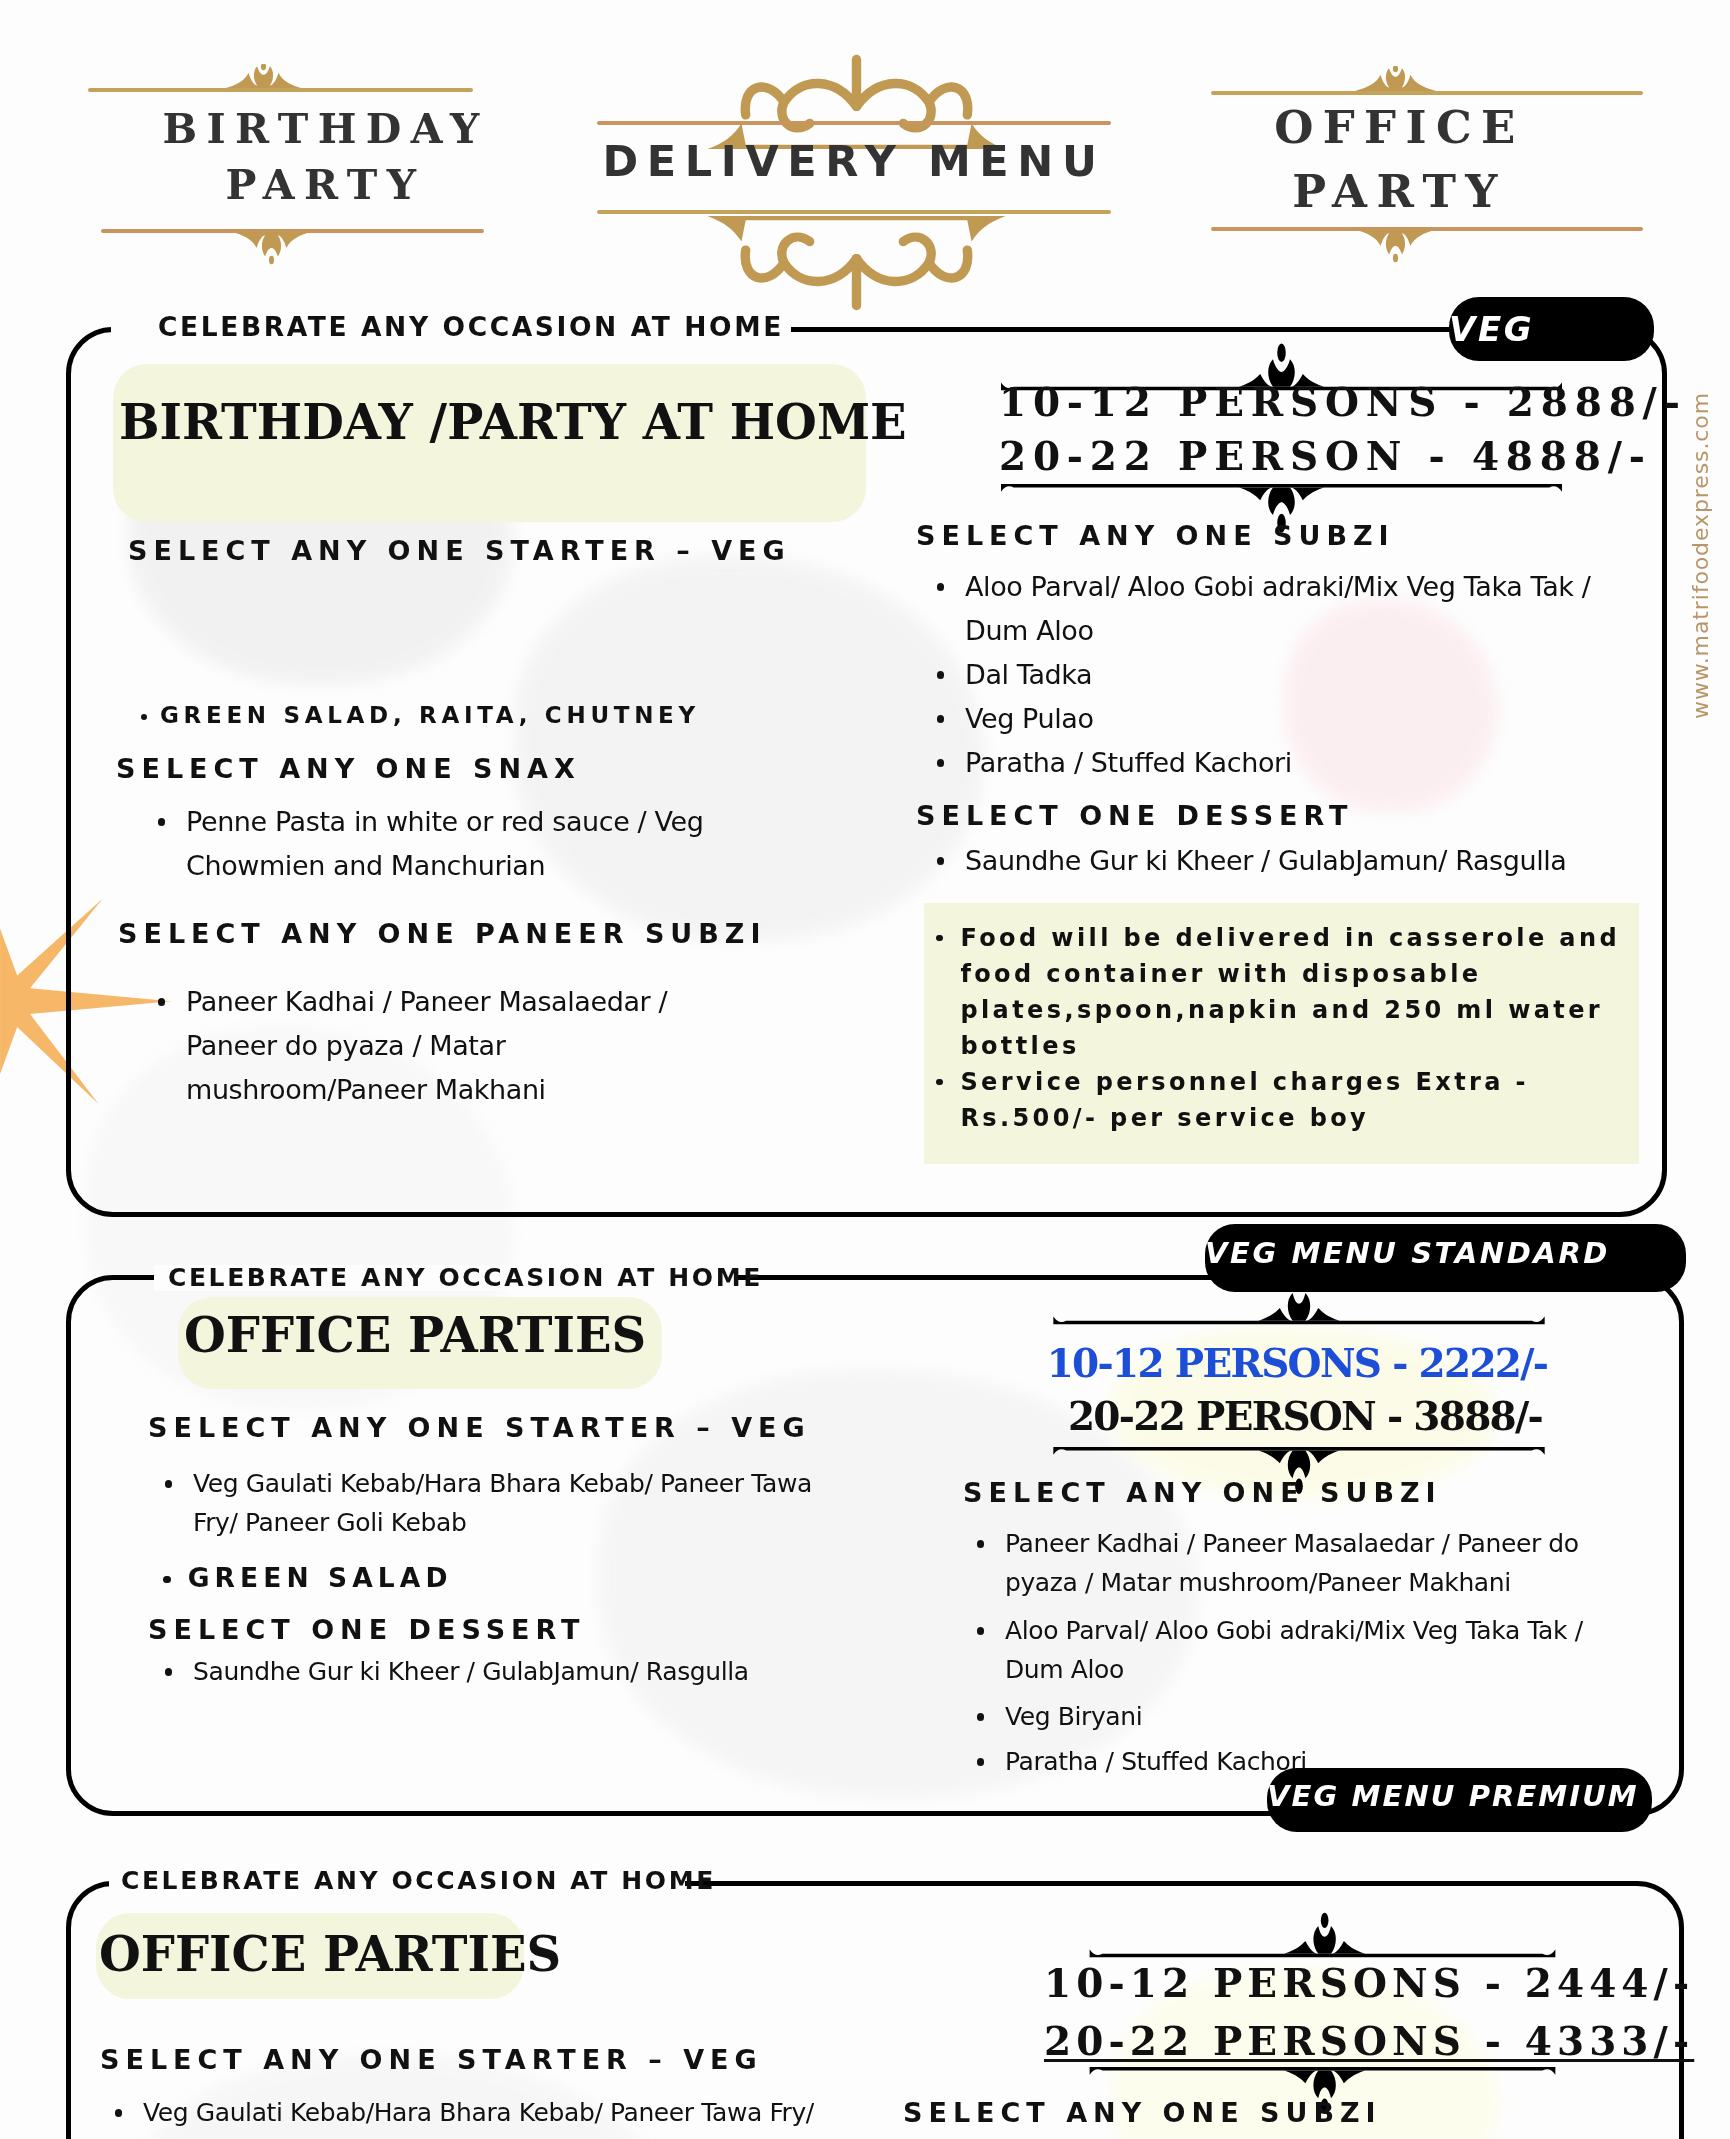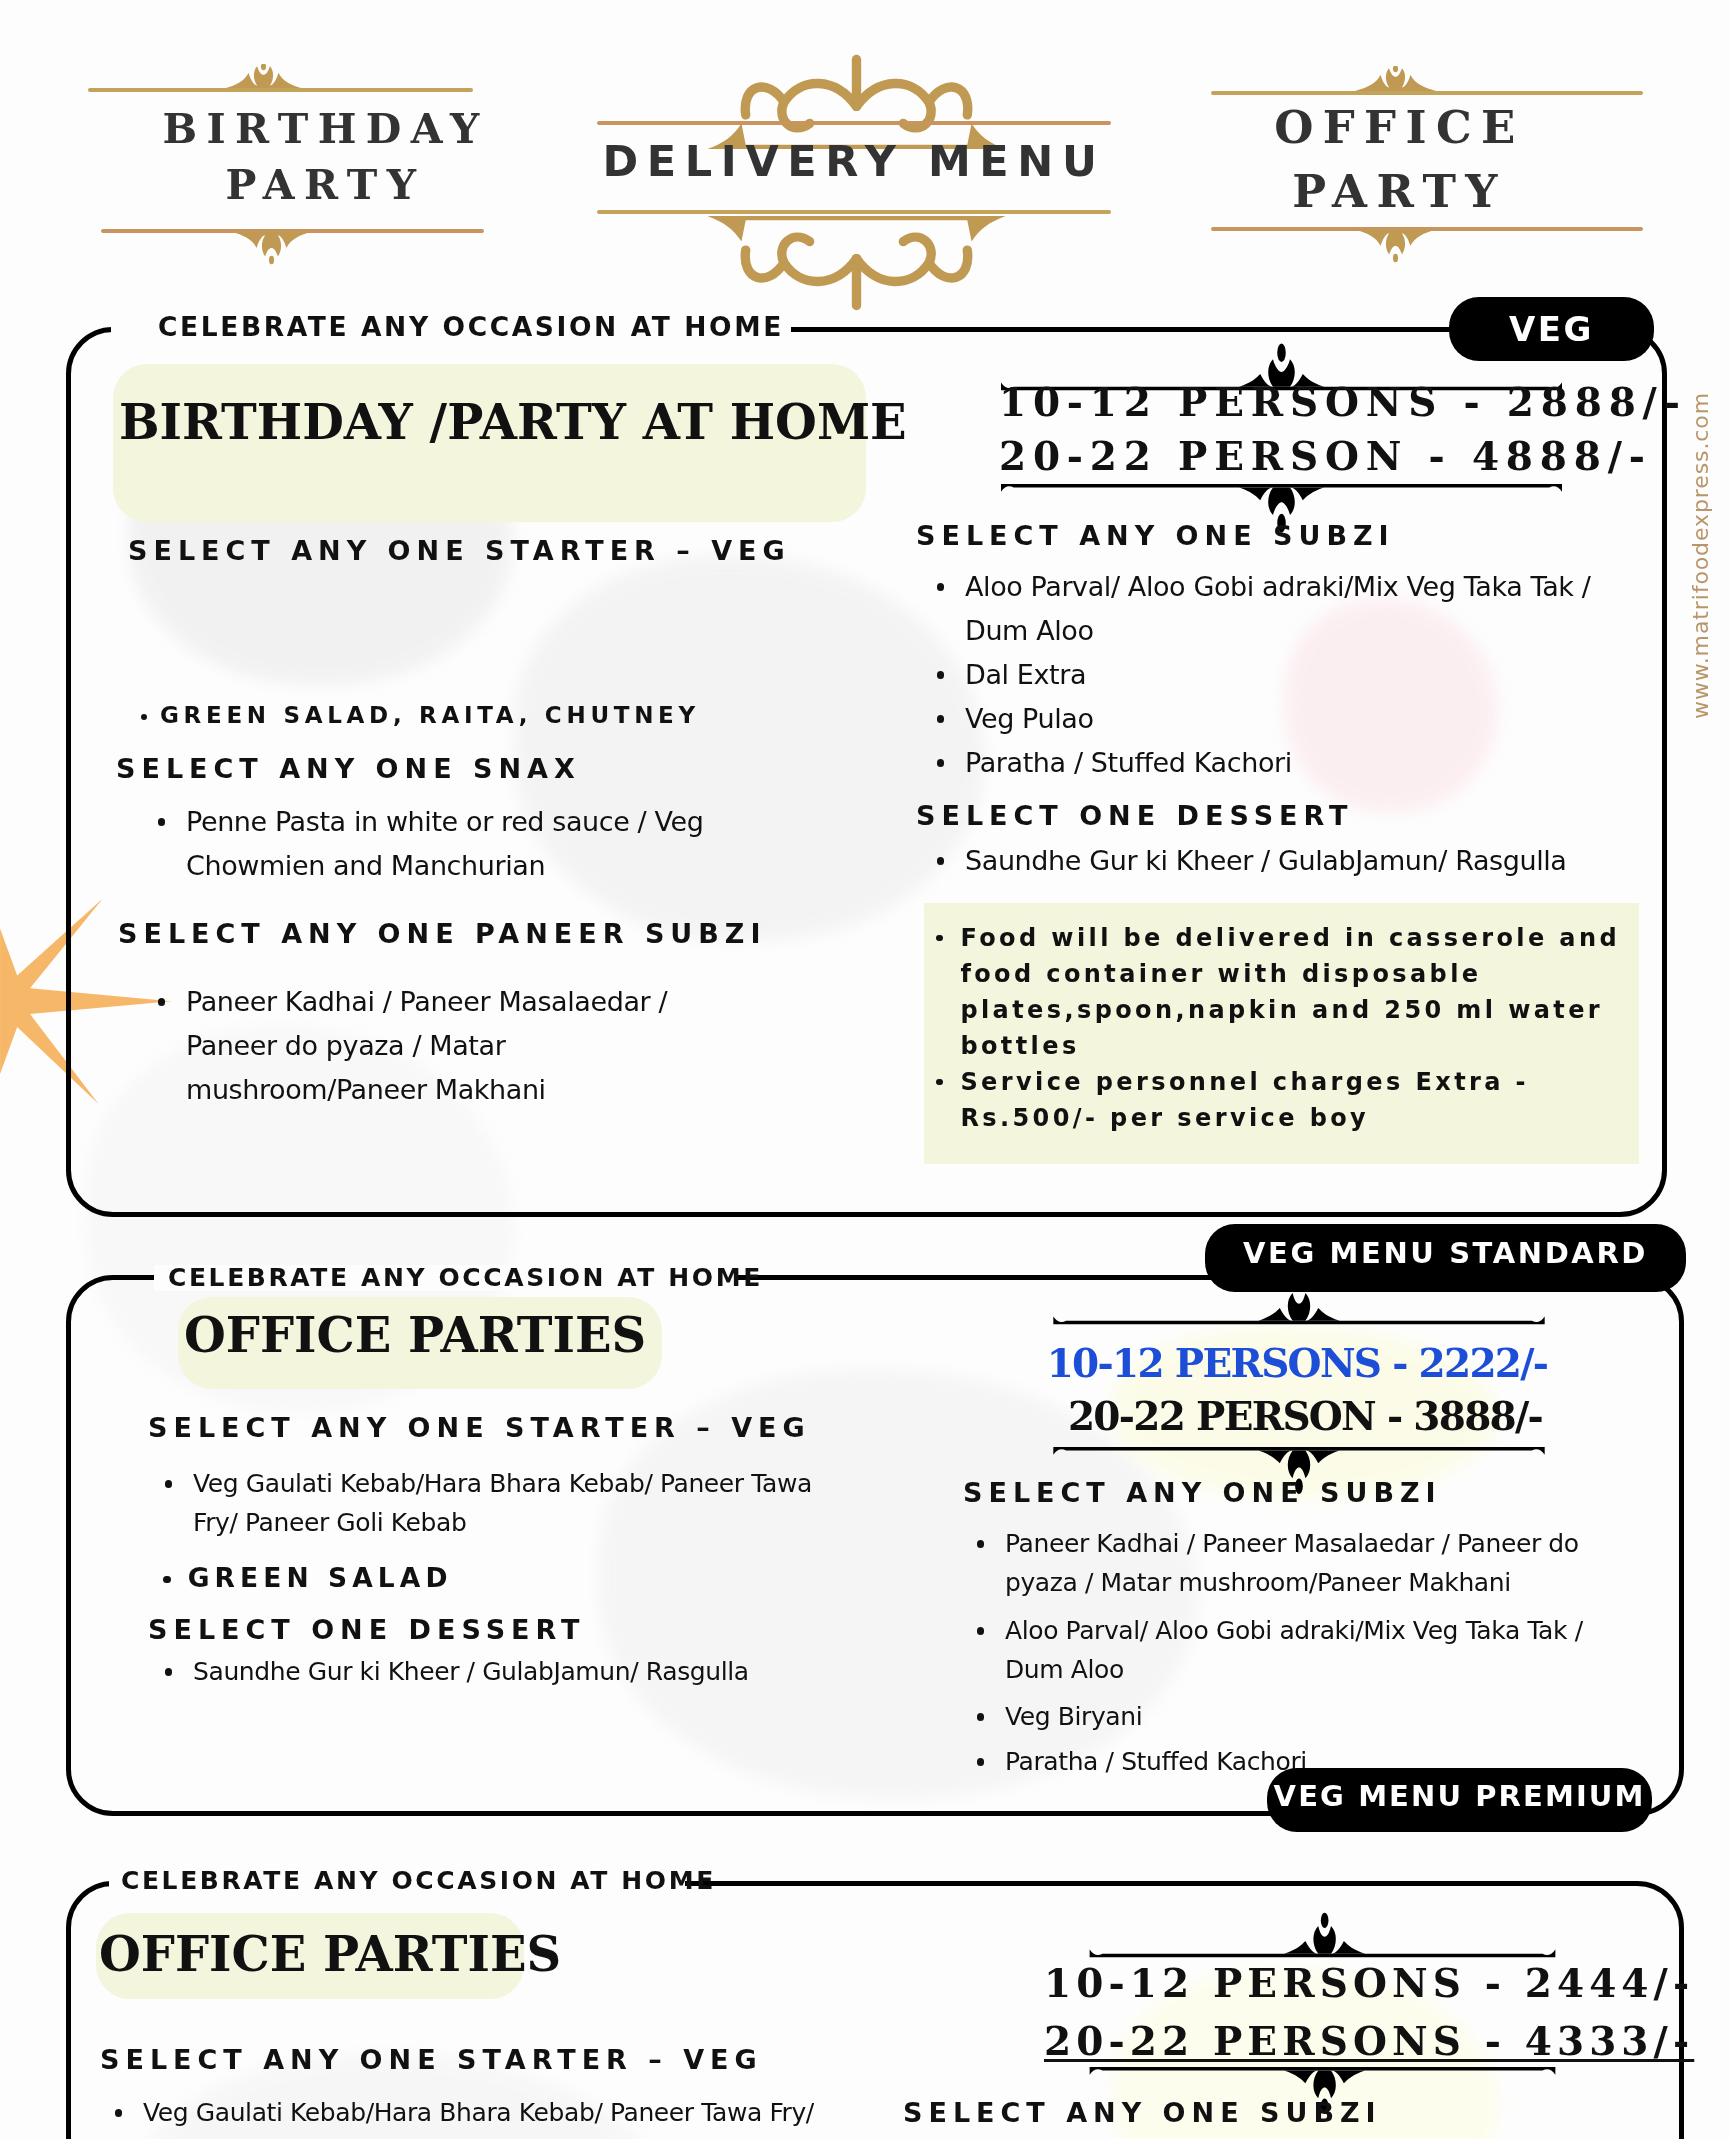--- a/index.html
+++ b/index.html
@@ -33,21 +33,21 @@
   .box {
     position: absolute; border: 5.6px solid #000; border-radius: 47px;
   }
   .box-gap { position: absolute; background: #fdfdfd; }
   .tagline {
     position: absolute; font-weight: bold; font-size: 26.5px; letter-spacing: 2.6px;
     white-space: nowrap; color: #111; background: transparent;
   }
   .pill {
     position: absolute; background: #000; color: #fff; border-radius: 30px;
-    font-weight: bold; text-align: center; letter-spacing: 2.6px;
+    font-weight: bold; letter-spacing: 2.6px; font-style: italic;
   }
   .title-bg { position: absolute; background: #f3f5dd; border-radius: 34px; }
   .title {
     position: absolute; font-family: "DejaVu Serif", serif; font-weight: bold;
     white-space: nowrap; color: #111;
   }
   .sec-head {
     position: absolute; font-weight: bold; font-size: 27px; letter-spacing: 6px;
     white-space: nowrap; color: #111;
   }
@@ -195,21 +195,21 @@
   <div class="price" style="left:999px;top:433px;width:565px;font-size:39px;letter-spacing:6.8px;">20-22 PERSON - 4888/-</div>
   <svg class="orn" style="left:999px;top:484px;" width="565" height="51" viewBox="0 0 1320 120">
     <path d="M0,18 C10,3 20,3 30,8 L1290,8 C1300,3 1310,3 1320,18 L1320,0 L0,0 Z" fill="#000"></path>
     <path d="M560,8 C590,18 600,28 610,38 C620,18 630,8 640,8 C625,28 625,58 640,73 C645,53 655,43 660,43 C665,43 675,53 680,73 C695,58 695,28 680,8 C690,8 700,18 710,38 C720,28 730,18 760,8 Z" fill="#000"></path>
     <ellipse cx="660" cy="92" rx="10" ry="22" fill="#000"></ellipse>
   </svg>
 
   <div class="sec-head" style="left:916px;top:520px;">SELECT ANY ONE SUBZI</div>
   <ul class="items" style="left:929px;top:565px;width:685px;">
     <li>Aloo Parval/ Aloo Gobi adraki/Mix Veg Taka Tak / Dum Aloo</li>
-    <li>Dal Extra</li>
+    <li>Dal Tadka</li>
     <li>Veg Pulao</li>
     <li>Paratha / Stuffed Kachori</li>
   </ul>
   <div class="sec-head" style="left:916px;top:800px;">SELECT ONE DESSERT</div>
   <ul class="items" style="left:929px;top:839px;width:728px;">
     <li>Saundhe Gur ki Kheer / GulabJamun/ Rasgulla</li>
   </ul>
 
   <div class="note-box" style="left:924px;top:903px;width:715px;height:261px;padding:17px 4.3px 0 6.4px;">
     <ul>

